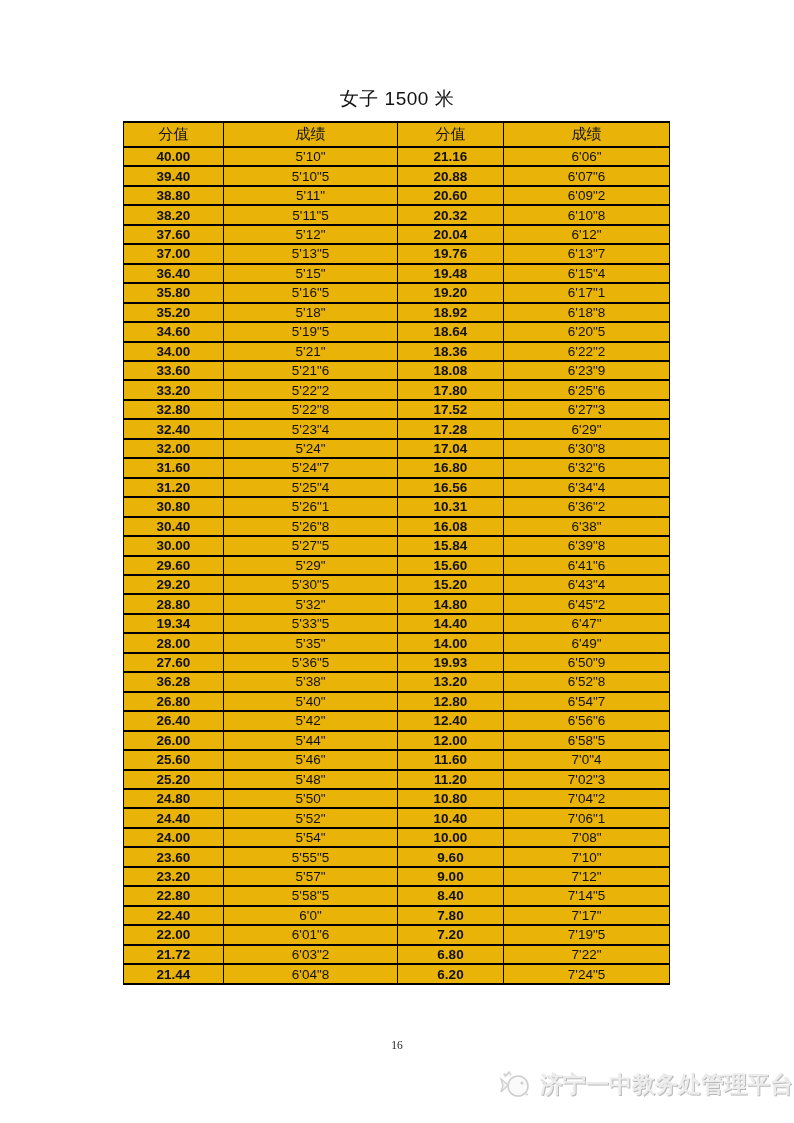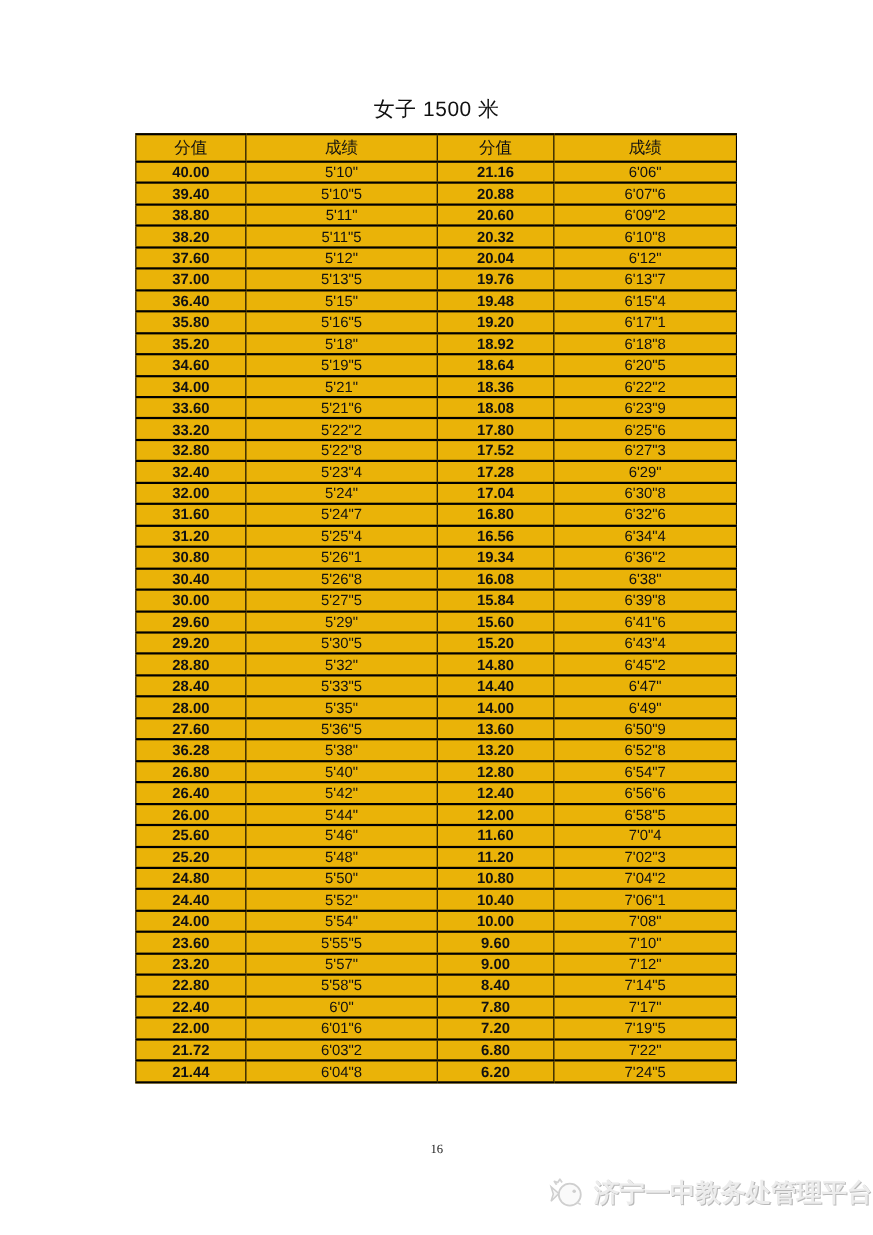--- a/index.html
+++ b/index.html
@@ -215,21 +215,21 @@
         </tr>
         <tr>
           <td class="score">31.20</td>
           <td class="time">5'25"4</td>
           <td class="score">16.56</td>
           <td class="time">6'34"4</td>
         </tr>
         <tr>
           <td class="score">30.80</td>
           <td class="time">5'26"1</td>
-          <td class="score">19.34</td>
+          <td class="score">10.31</td>
           <td class="time">6'36"2</td>
         </tr>
         <tr>
           <td class="score">30.40</td>
           <td class="time">5'26"8</td>
           <td class="score">16.08</td>
           <td class="time">6'38"</td>
         </tr>
         <tr>
           <td class="score">30.00</td>
@@ -249,35 +249,35 @@
           <td class="score">15.20</td>
           <td class="time">6'43"4</td>
         </tr>
         <tr>
           <td class="score">28.80</td>
           <td class="time">5'32"</td>
           <td class="score">14.80</td>
           <td class="time">6'45"2</td>
         </tr>
         <tr>
-          <td class="score">28.40</td>
+          <td class="score">19.34</td>
           <td class="time">5'33"5</td>
           <td class="score">14.40</td>
           <td class="time">6'47"</td>
         </tr>
         <tr>
           <td class="score">28.00</td>
           <td class="time">5'35"</td>
           <td class="score">14.00</td>
           <td class="time">6'49"</td>
         </tr>
         <tr>
           <td class="score">27.60</td>
           <td class="time">5'36"5</td>
-          <td class="score">13.60</td>
+          <td class="score">19.93</td>
           <td class="time">6'50"9</td>
         </tr>
         <tr>
           <td class="score">36.28</td>
           <td class="time">5'38"</td>
           <td class="score">13.20</td>
           <td class="time">6'52"8</td>
         </tr>
         <tr>
           <td class="score">26.80</td>

